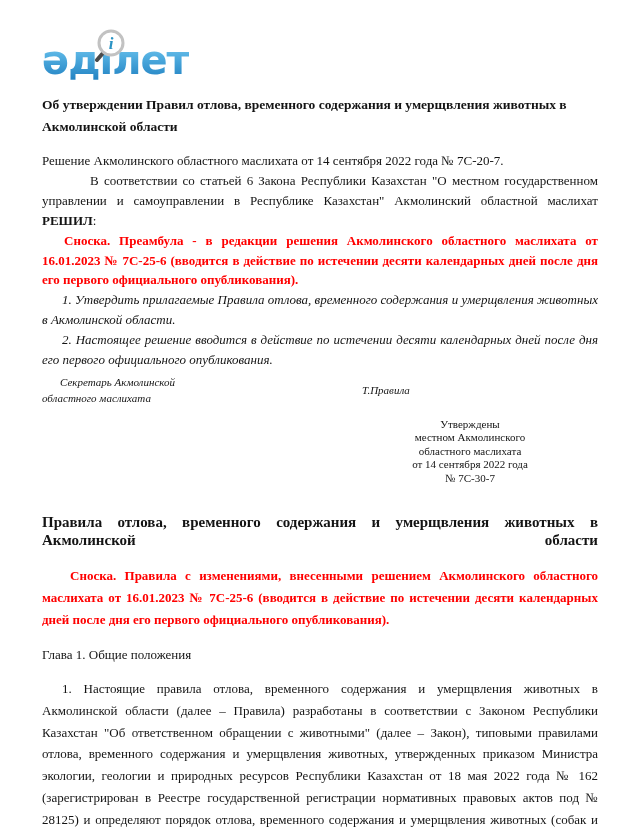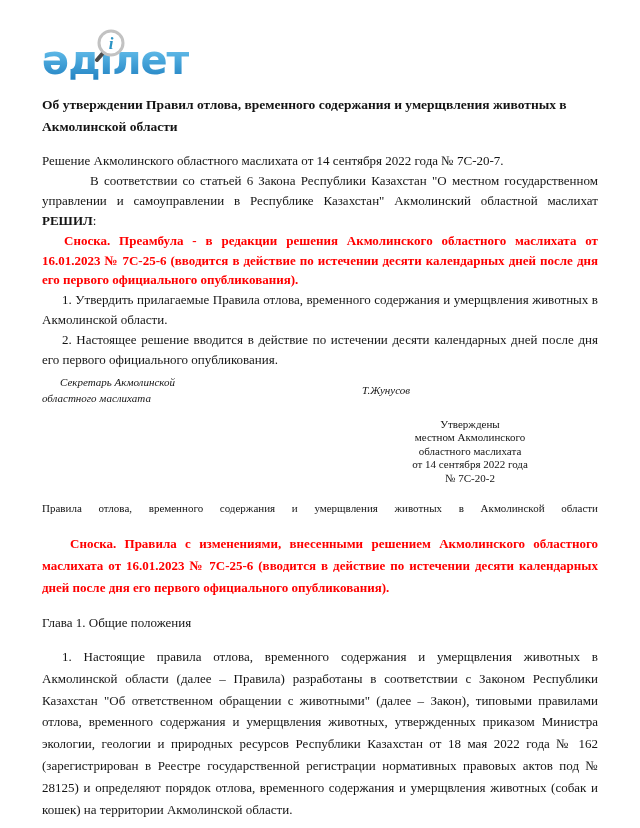--- a/index.html
+++ b/index.html
@@ -62,21 +62,21 @@
   }
   .preamble { text-indent: 48px; }
   .footnote {
     color: #ff0000;
     font-size: 13px;
     line-height: 19.5px;
     text-align: justify;
     text-indent: 22px;
     font-weight: bold;
   }
-  .list-item { text-indent: 20px; }
+  .list-item { text-indent: 20px; font-style: italic; }
   .bold { font-weight: 700; }
   
   .signature {
     position: relative;
     margin-top: 4px;
     height: 40px;
     font-style: italic;
     font-size: 11px;
     line-height: 16px;
   }
@@ -90,23 +90,23 @@
   .approved {
     margin-top: 4px;
     margin-left: 308px;
     width: 240px;
     text-align: center;
     font-size: 11px;
     line-height: 13.5px;
   }
   
   .rules-title {
-    margin-top: 14px;
-    font-size: 11px;
-    font-weight: 400;
+    margin-top: 28px;
+    font-size: 15px;
+    font-weight: 700;
     text-align: justify;
     text-align-last: justify;
     line-height: 18px;
   }
   .footnote-2 {
     margin-top: 16px;
     line-height: 22px;
     text-indent: 28px;
   }
   .chapter-heading {
@@ -143,29 +143,29 @@
 
   <p class="footnote">Сноска. Преамбула - в редакции решения Акмолинского областного маслихата от 16.01.2023 № 7С-25-6 (вводится в действие по истечении десяти календарных дней после дня его первого официального опубликования).</p>
 
   <p class="para list-item">1. Утвердить прилагаемые Правила отлова, временного содержания и умерщвления животных в Акмолинской области.</p>
 
   <p class="para list-item">2. Настоящее решение вводится в действие по истечении десяти календарных дней после дня его первого официального опубликования.</p>
 
   <div class="signature">
     <div class="sig-line1">Секретарь Акмолинской</div>
     <div class="sig-line2">областного маслихата</div>
-    <div class="sig-name">Т.Жунусов</div>
+    <div class="sig-name">Т.Правила</div>
   </div>
 
   <div class="approved">
     <div>Утверждены</div>
     <div>местном Акмолинского</div>
     <div>областного маслихата</div>
     <div>от 14 сентября 2022 года</div>
-    <div>№ 7С-20-2</div>
+    <div>№ 7С-30-7</div>
   </div>
 
   <div class="rules-title">Правила отлова, временного содержания и умерщвления животных в Акмолинской области</div>
 
   <p class="footnote footnote-2">Сноска. Правила с изменениями, внесенными решением Акмолинского областного маслихата от 16.01.2023 № 7С-25-6 (вводится в действие по истечении десяти календарных дней после дня его первого официального опубликования).</p>
 
   <div class="chapter-heading">Глава 1. Общие положения</div>
 
   <p class="para chapter-para">1. Настоящие правила отлова, временного содержания и умерщвления животных в Акмолинской области (далее – Правила) разработаны в соответствии с Законом Республики Казахстан "Об ответственном обращении с животными" (далее – Закон), типовыми правилами отлова, временного содержания и умерщвления животных, утвержденных приказом Министра экологии, геологии и природных ресурсов Республики Казахстан от 18 мая 2022 года № 162 (зарегистрирован в Реестре государственной регистрации нормативных правовых актов под № 28125) и определяют порядок отлова, временного содержания и умерщвления животных (собак и кошек) на территории Акмолинской области.</p>
 

